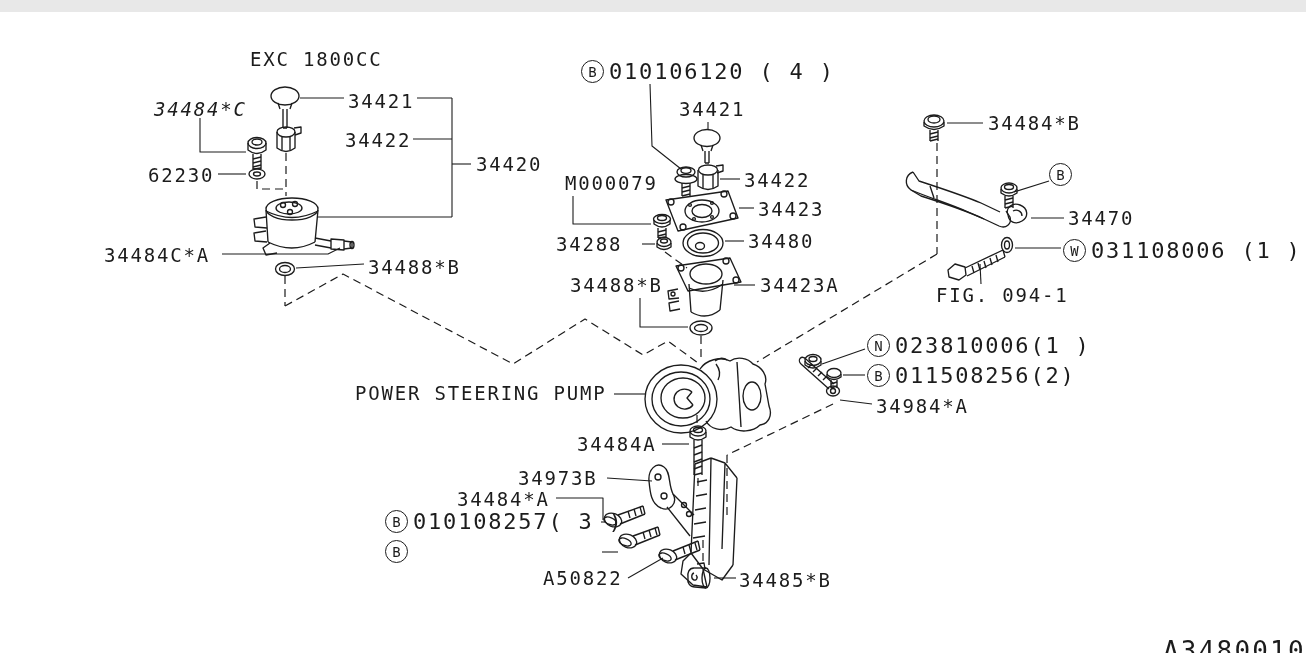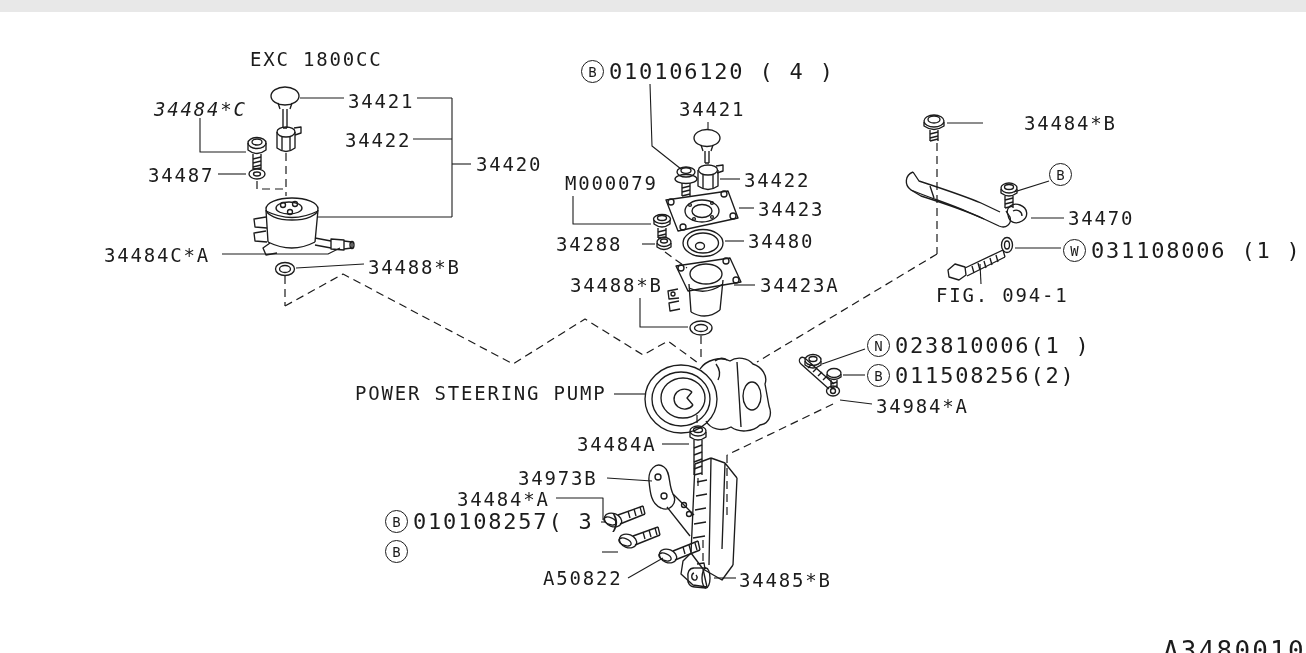--- a/index.html
+++ b/index.html
@@ -347,39 +347,39 @@
     </g>
   </g>
 </svg>
 
 <div class="lbl" style="left:250px; top:36px;" data-name="diagram-title">EXC 1800CC</div>
 
 <div class="lbl" style="left:154px; top:86px;font-style:italic;" data-name="part-label-34484C">34484*C</div>
 <div class="lbl" style="left:348px; top:78px;" data-name="part-label-34421-left">34421</div>
 <div class="lbl" style="left:345px; top:117px;" data-name="part-label-34422-left">34422</div>
 <div class="lbl" style="left:476px; top:141px;" data-name="part-label-34420">34420</div>
-<div class="lbl" style="left:148px; top:152px;" data-name="part-label-34487">34487</div>
+<div class="lbl" style="left:148px; top:152px;" data-name="part-label-34487">62230</div>
 <div class="lbl" style="left:104px; top:232px;" data-name="part-label-34484CA">34484C*A</div>
 <div class="lbl" style="left:368px; top:244px;" data-name="part-label-34488B-left">34488*B</div>
 
 <div class="callout" style="left:581px; top:47px;" data-name="callout-010106120">
   <span class="circ" data-name="fastener-symbol-B">B</span>
   <span class="ctext" data-name="fastener-number">010106120 ( 4 )</span>
 </div>
 
 <div class="lbl" style="left:679px; top:86px;" data-name="part-label-34421-mid">34421</div>
 <div class="lbl" style="left:565px; top:160px;" data-name="part-label-M000079">M000079</div>
 <div class="lbl" style="left:744px; top:157px;" data-name="part-label-34422-mid">34422</div>
 <div class="lbl" style="left:758px; top:186px;" data-name="part-label-34423">34423</div>
 <div class="lbl" style="left:556px; top:221px;" data-name="part-label-34288">34288</div>
 <div class="lbl" style="left:748px; top:218px;" data-name="part-label-34480">34480</div>
 <div class="lbl" style="left:570px; top:262px;" data-name="part-label-34488B-mid">34488*B</div>
 <div class="lbl" style="left:760px; top:262px;" data-name="part-label-34423A">34423A</div>
 
-<div class="lbl" style="left:1024px; top:100px;" data-name="part-label-34484B">34484*B</div>
+<div class="lbl" style="left:988px; top:100px;" data-name="part-label-34484B">34484*B</div>
 
 <div class="callout" style="left:1049px; top:151px;" data-name="callout-010106166">
   <span class="circ" data-name="fastener-symbol-B">B</span>
 </div>
 
 <div class="lbl" style="left:1068px; top:195px;" data-name="part-label-34470">34470</div>
 
 <div class="callout" style="left:1063px; top:226px;" data-name="callout-031108006">
   <span class="circ" data-name="fastener-symbol-W">W</span>
   <span class="ctext" data-name="fastener-number">031108006 (1 )</span>

